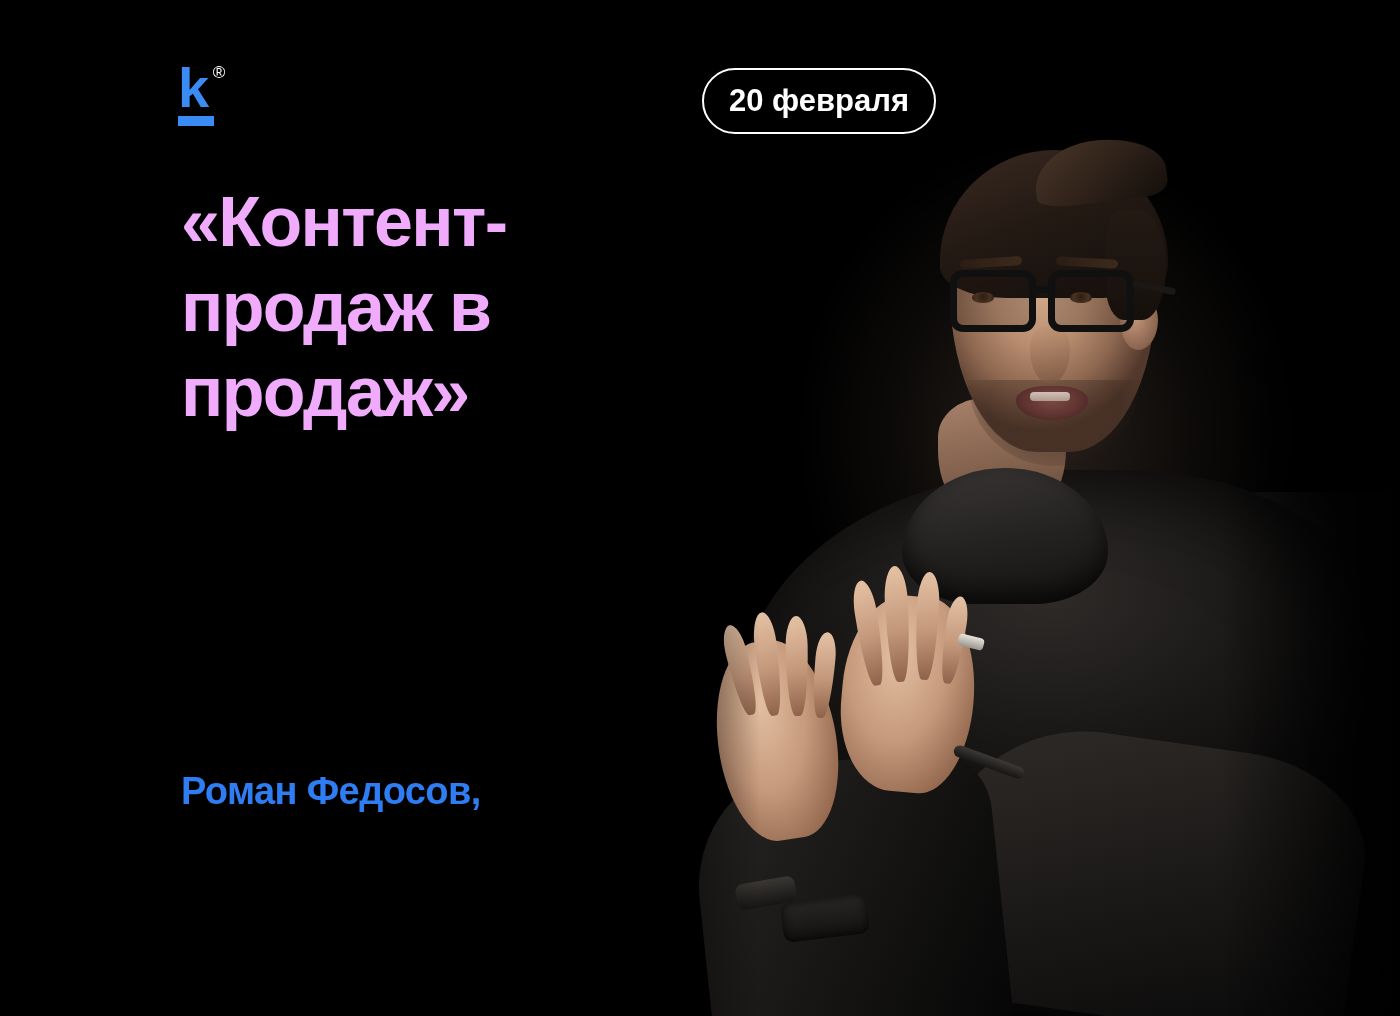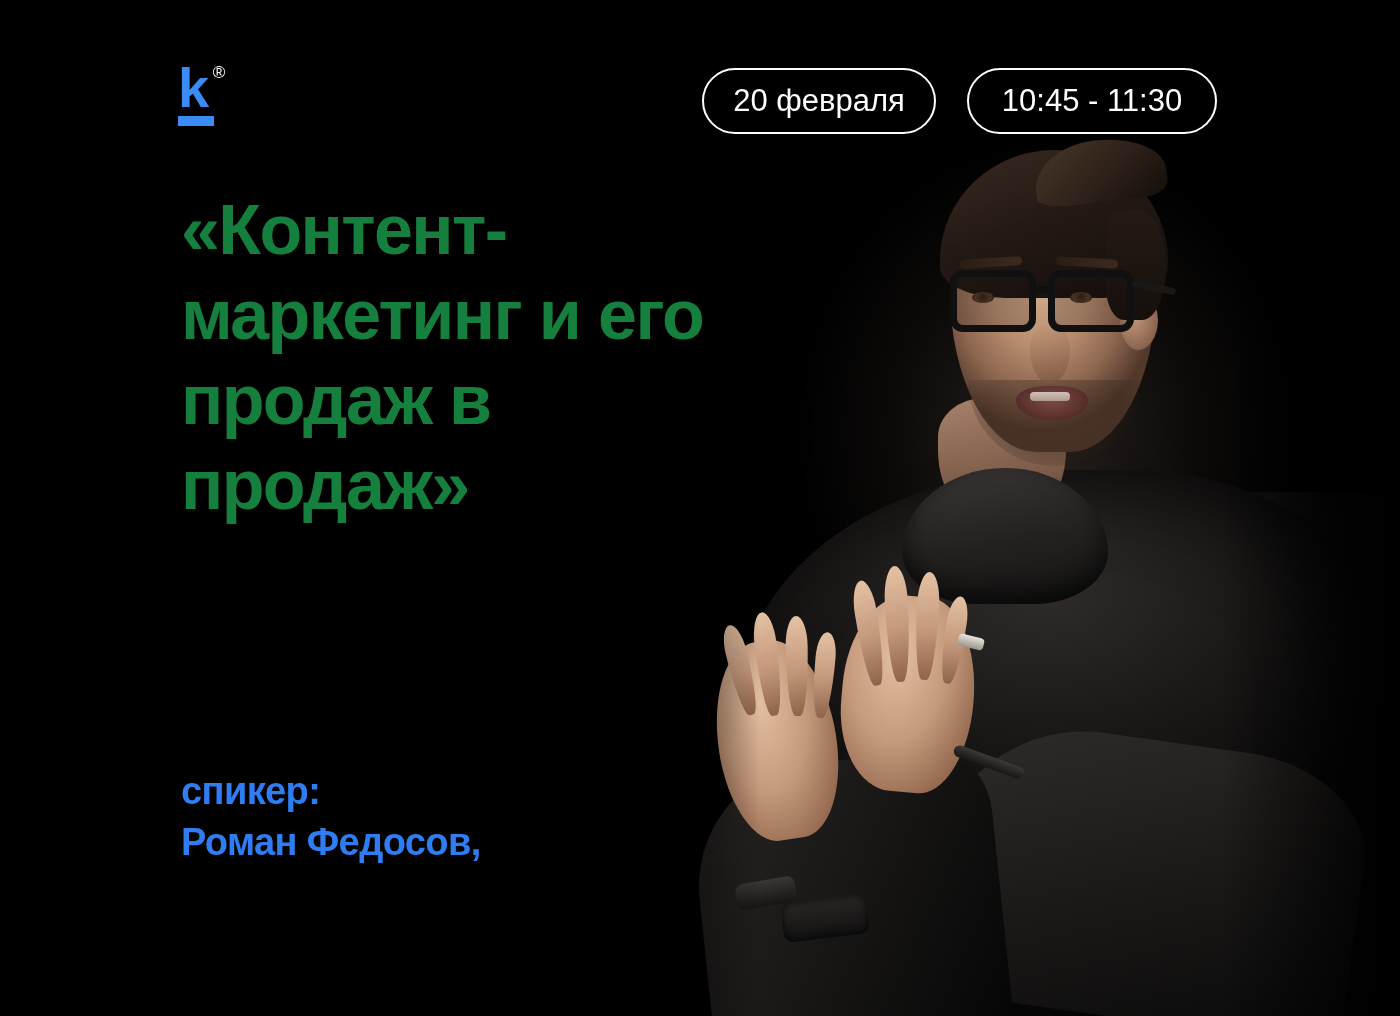--- a/index.html
+++ b/index.html
@@ -419,39 +419,39 @@
     left: 702px;
     top: 68px;
     display: flex;
     gap: 31px;
   }
   .badge {
     border: 2px solid #FFFFFF;
     border-radius: 999px;
     color: #FFFFFF;
     font-size: 31px;
-    font-weight: 400;
+    font-weight: 700;
     letter-spacing: 0px;
     height: 62px;
     display: flex;
     align-items: center;
     justify-content: center;
     white-space: nowrap;
     background: transparent;
   }
   .badge.date { width: 230px; }
   .badge.time { width: 246px; }
 
   
   .headline {
     position: absolute;
     left: 181px;
-    top: 188px;
+    top: 180px;
     width: 600px;
-    color: #15803d;
+    color: #f0abfc;
     font-size: 70px;
     font-weight: 700;
     line-height: 85px;
     letter-spacing: -1.6px;
   }
   .headline .ln { display: block; white-space: nowrap; }
 
   
   .speaker {
     position: absolute;
@@ -538,29 +538,26 @@
     <div class="logo">
       <span class="logo-k-wrap">
         <span class="logo-k">k</span>
         <span class="logo-underline"></span>
       </span>
       <span class="logo-reg">®</span>
     </div>
 
     <div class="badges">
       <div class="badge date">20 февраля</div>
-      <div class="badge time">10:45 - 11:30</div>
     </div>
 
     <div class="headline">
       <span class="ln">«Контент-</span>
-      <span class="ln">маркетинг и его</span>
       <span class="ln">продаж в</span>
       <span class="ln">продаж»</span>
     </div>
 
     <div class="speaker">
-      <span class="ln">спикер:</span>
       <span class="ln">Роман Федосов,</span>
     </div>
 
   </div>
 </div>
 
 </body></html>

